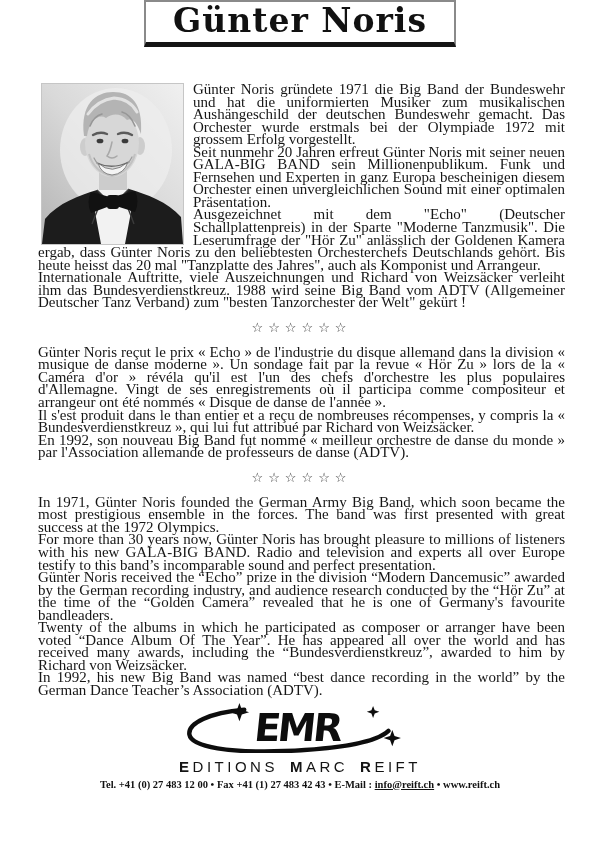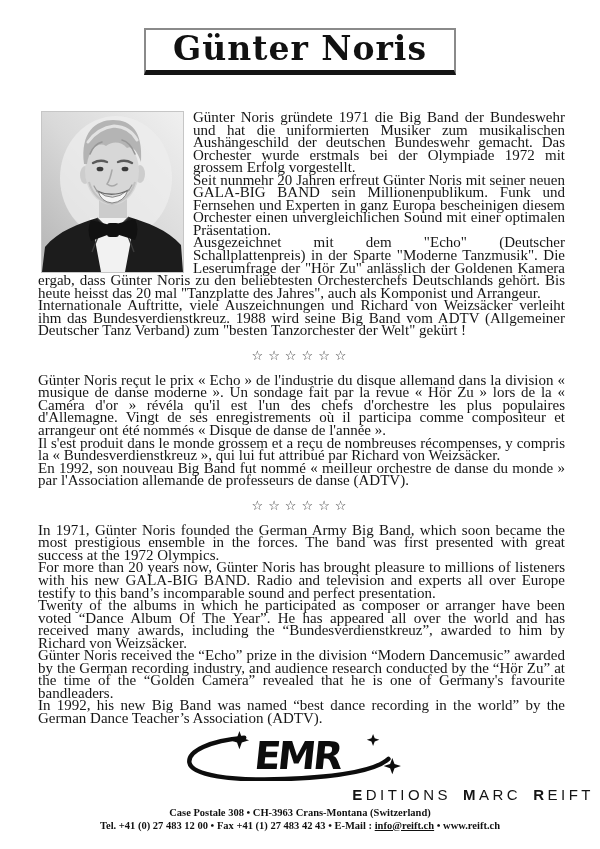--- a/index.html
+++ b/index.html
@@ -7,21 +7,20 @@
     width: 600px; height: 849px;
     background: #ffffff;
     overflow: hidden;
     font-family: "Liberation Serif", serif;
     color: #161616;
   }
   .page {
     width: 600px; height: 849px;
     position: relative;
     box-sizing: border-box;
-    padding-top: 28px;
   }
   
   .title-box {
     width: 312px;
     margin: 0 auto;
     box-sizing: border-box;
     border: 2px solid #8a8a8a;
     border-bottom: 5px solid #141414;
     text-align: center;
     padding: 0 0 2px 0;
@@ -65,21 +64,21 @@
     font-size: 13px;
     letter-spacing: 5px;
     color: #3d3d3d;
     margin: 11px 0 11px 0;
     line-height: 15px;
   }
   
   .logo-wrap { text-align: center; margin-top: 6px; }
   .logo-wrap svg { display: inline-block; }
   .editions {
-    text-align: right;
+    text-align: center;
     font-family: "Liberation Sans", sans-serif;
     font-size: 15px;
     letter-spacing: 3.5px;
     color: #141414;
     margin-top: 1px;
     white-space: nowrap;
   }
   .editions span {
     display: inline-block;
     margin: 0 6px;
@@ -168,31 +167,31 @@
       <p class="doc">Günter Noris gründete 1971 die Big Band der Bundeswehr und hat die uniformierten Musiker zum musikalischen Aushängeschild der deutschen Bundeswehr gemacht. Das Orchester wurde erstmals bei der Olympiade 1972 mit grossem Erfolg vorgestellt.</p>
       <p class="doc">Seit nunmehr 20 Jahren erfreut Günter Noris mit seiner neuen GALA-BIG BAND sein Millionenpublikum. Funk und Fernsehen und Experten in ganz Europa bescheinigen diesem Orchester einen unvergleichlichen Sound mit einer optimalen Präsentation.</p>
       <p class="doc">Ausgezeichnet mit dem "Echo" (Deutscher Schallplattenpreis) in der Sparte "Moderne Tanzmusik". Die Leserumfrage der "Hör Zu" anlässlich der Goldenen Kamera ergab, dass Günter Noris zu den beliebtesten Orchesterchefs Deutschlands gehört. Bis heute heisst das 20 mal "Tanzplatte des Jahres", auch als Komponist und Arrangeur.</p>
       <p class="doc">Internationale Auftritte, viele Auszeichnungen und Richard von Weizsäcker verleiht ihm das Bundesverdienstkreuz. 1988 wird seine Big Band vom ADTV (Allgemeiner Deutscher Tanz Verband) zum "besten Tanzorchester der Welt" gekürt !</p>
     </div>
 
     <div class="stars">☆☆☆☆☆☆</div>
 
     <div>
       <p class="doc">Günter Noris reçut le prix « Echo » de l'industrie du disque allemand dans la division « musique de danse moderne ». Un sondage fait par la revue « Hör Zu » lors de la « Caméra d'or » révéla qu'il est l'un des chefs d'orchestre les plus populaires d'Allemagne. Vingt de ses enregistrements où il participa comme compositeur et arrangeur ont été nommés « Disque de danse de l'année ».</p>
-      <p class="doc">Il s'est produit dans le monde grossem et a reçu de nombreuses récompenses, y compris la « Bundesverdienstkreuz », qui lui fut attribué par Richard von Weizsäcker.</p>
+      <p class="doc">Il s'est produit dans le than entier et a reçu de nombreuses récompenses, y compris la « Bundesverdienstkreuz », qui lui fut attribué par Richard von Weizsäcker.</p>
       <p class="doc">En 1992, son nouveau Big Band fut nommé « meilleur orchestre de danse du monde » par l'Association allemande de professeurs de danse (ADTV).</p>
     </div>
 
     <div class="stars">☆☆☆☆☆☆</div>
 
     <div>
       <p class="doc">In 1971, Günter Noris founded the German Army Big Band, which soon became the most prestigious ensemble in the forces. The band was first presented with great success at the 1972 Olympics.</p>
-      <p class="doc">For more than 20 years now, Günter Noris has brought pleasure to millions of listeners with his new GALA-BIG BAND. Radio and television and experts all over Europe testify to this band’s incomparable sound and perfect presentation.</p>
+      <p class="doc">For more than 30 years now, Günter Noris has brought pleasure to millions of listeners with his new GALA-BIG BAND. Radio and television and experts all over Europe testify to this band’s incomparable sound and perfect presentation.</p>
+      <p class="doc">Günter Noris received the “Echo” prize in the division “Modern Dancemusic” awarded by the German recording industry, and audience research conducted by the “Hör Zu” at the time of the “Golden Camera” revealed that he is one of Germany's favourite bandleaders.</p>
       <p class="doc">Twenty of the albums in which he participated as composer or arranger have been voted “Dance Album Of The Year”. He has appeared all over the world and has received many awards, including the “Bundesverdienstkreuz”, awarded to him by Richard von Weizsäcker.</p>
-      <p class="doc">Günter Noris received the “Echo” prize in the division “Modern Dancemusic” awarded by the German recording industry, and audience research conducted by the “Hör Zu” at the time of the “Golden Camera” revealed that he is one of Germany's favourite bandleaders.</p>
       <p class="doc">In 1992, his new Big Band was named “best dance recording in the world” by the German Dance Teacher’s Association (ADTV).</p>
     </div>
   </div>
 
   <div class="logo-wrap">
     <svg width="232" height="50" viewBox="0 0 240 52" xmlns="http://www.w3.org/2000/svg">
 
       <path d="M62,7 C26,10 3,21 5,33 C7,46 48,52 104,50 C154,48 198,42 212,29" fill="none" stroke="#0d0d0d" stroke-width="4.6" stroke-linecap="round"></path>
 
       <text x="120" y="40" text-anchor="middle" font-family="DejaVu Sans, sans-serif" font-weight="bold" font-size="40" letter-spacing="-3" fill="#0d0d0d" stroke="#ffffff" stroke-width="1.6" paint-order="stroke" transform="skewX(-6)">EMR</text>
@@ -201,17 +200,16 @@
       <path fill="#0d0d0d" d="M196,3 L197.7,7.6 L202.5,9.2 L197.7,10.8 L196,15.5 L194.3,10.8 L189.5,9.2 L194.3,7.6 Z"></path>
       <path fill="#0d0d0d" d="M216,28 L218.3,34.3 L225,36.5 L218.3,38.7 L216,45 L213.7,38.7 L207,36.5 L213.7,34.3 Z"></path>
     </svg>
   </div>
 
   <div class="editions">
     <span>EDITIONS</span><span>MARC</span><span>REIFT</span>
   </div>
 
   <div class="footer">
-    <div>Case Postale 308 • CH-3963 Crans-Montana (Switzerland)</div>
     <div><span>Tel. +41 (0) 27 483 12 00 • Fax +41 (1) 27 483 42 43 • E-Mail : </span><a class="email">info@reift.ch</a><span> • www.reift.ch</span></div>
   </div>
 
 </div>
 
 </body></html>

